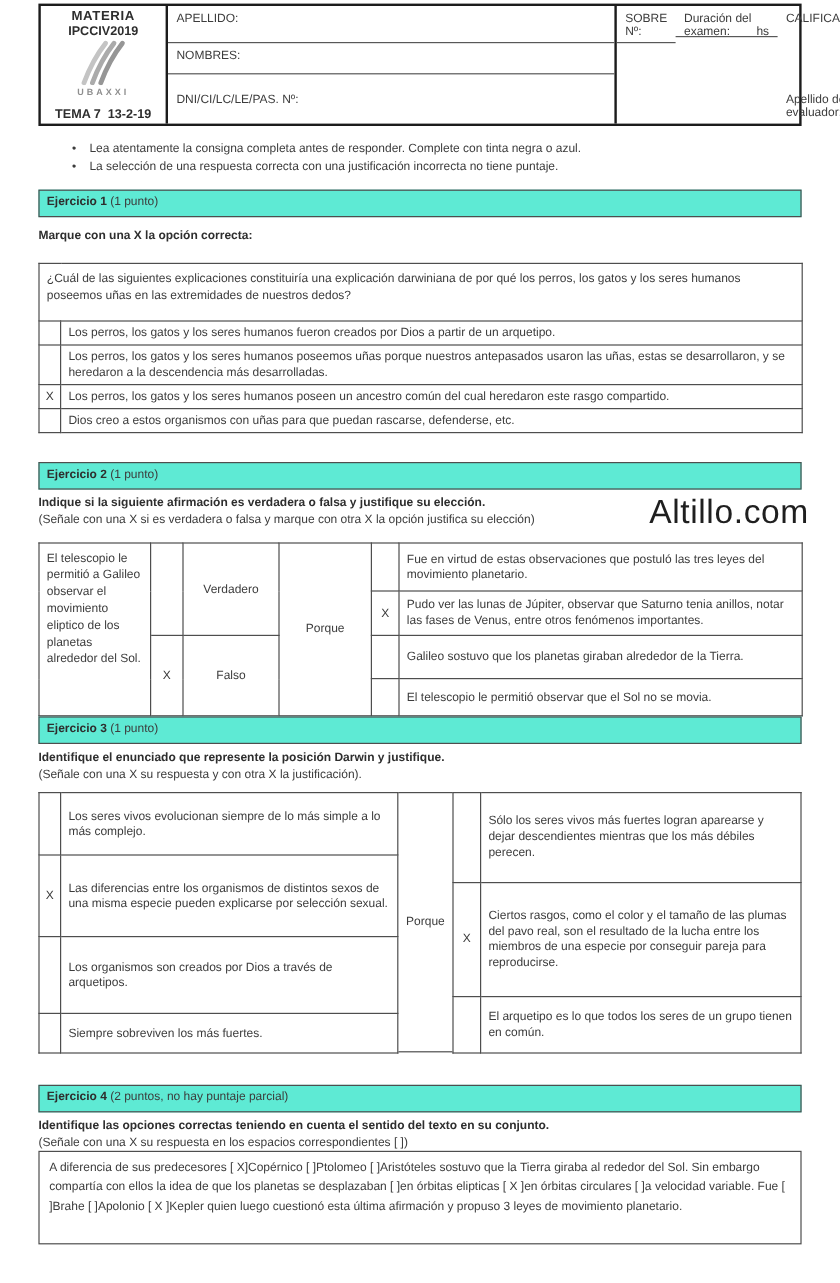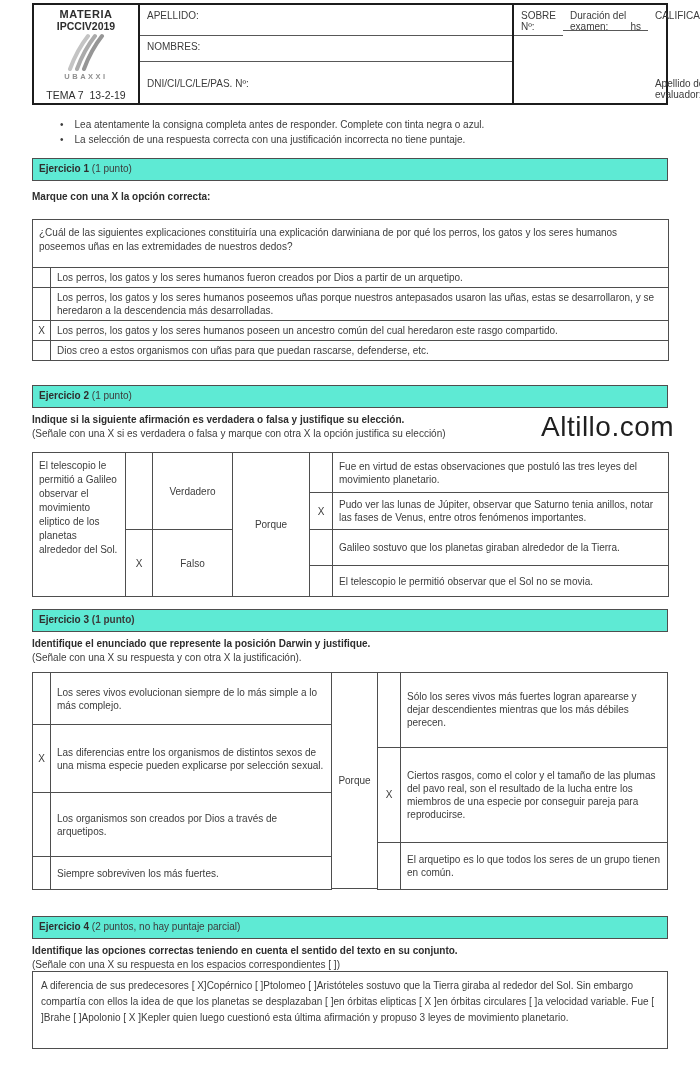--- a/index.html
+++ b/index.html
@@ -11,21 +11,21 @@
   }
   .content { margin-left: 32px; width: 636px; }
 
   
   .hdr { display: flex; border: 2px solid #1c1c1c; height: 102px; margin-top: 3px; background:#fff; }
   .hdr-left { width: 106px; border-right: 2px solid #1c1c1c; display: flex; flex-direction: column; align-items: center; text-align: center; padding: 3px 2px 2px; }
   .materia { font-weight: bold; font-size: 11px; letter-spacing: .5px; color:#2e2e2e; }
   .materia-code { font-weight: bold; font-size: 10.5px; color:#2e2e2e; }
   .logo-block { margin-top: 1px; line-height: 0; }
   .ubaxxi { font-size: 7.5px; font-weight: bold; letter-spacing: 2.5px; color: #8f8f8f; margin-top: 1px; line-height: 9px; }
-  .tema { font-weight: normal; font-size: 10.5px; color:#2e2e2e; margin-top: auto; white-space: pre; }
+  .tema { font-weight: bold; font-size: 10.5px; color:#2e2e2e; margin-top: auto; white-space: pre; }
   .hdr-mid { flex: 1; border-right: 2px solid #1c1c1c; display: flex; flex-direction: column; }
   .hdr-right { width: 152px; display: flex; flex-direction: row; }
   .hrow { padding: 5px 7px 0; }
   .hrow.r1 { height: 31px; border-bottom: 1px solid #585858; }
   .hrow.r2 { height: 26px; border-bottom: 1px solid #585858; }
   .hrow.r3 { flex: 1; display: flex; flex-direction: column; }
   .hrow.r3.center-v { justify-content: center; padding-bottom: 4px; }
   .hrow .unit { margin-left: 22px; }
   .eval-line { margin-top: auto; padding-bottom: 3px; }
 
@@ -58,21 +58,21 @@
   .porque-mid { width: 47px; height: 217px; border-top: 1px solid #4e4e4e; border-bottom: 1px solid #4e4e4e;
     display: flex; align-items: center; justify-content: center; }
 
   .para-box { border: 1px solid #4e4e4e; padding: 6px 8px; line-height: 16px; height: 78px; }
 
   .watermark { position: absolute; left: 541px; top: 411px; font-size: 28px; color: #1f1f1f; letter-spacing: 0.5px; }
 
   .mt-ex1box { margin-top: 11px; }
   .mt-marque { margin-top: 10px; font-weight: bold; color:#2e2e2e; }
   .mt-ex2box { margin-top: 24px; }
-  .mt-ex3box { margin-top: 12px; font-weight: bold; }
+  .mt-ex3box { margin-top: 0; }
   .mt-ex4box { margin-top: 26px; }
 </style>
 </head>
 <body>
 
 <div class="page">
   <div class="content">
 
     <div class="hdr">
       <div class="hdr-left">

